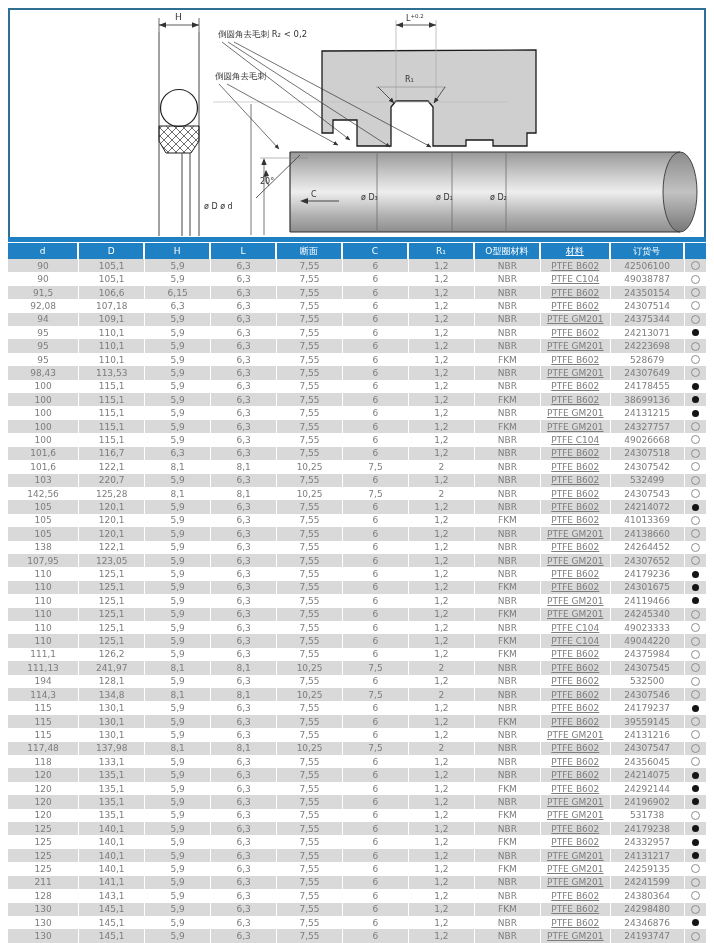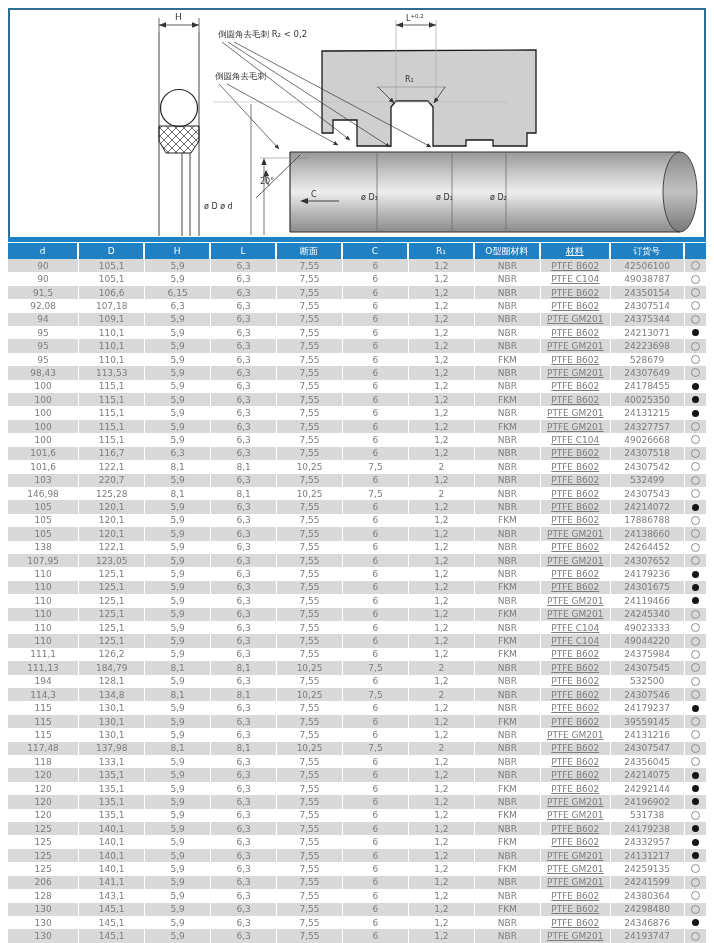--- a/index.html
+++ b/index.html
@@ -330,21 +330,21 @@
         <div class="row odd">
           <div class="cell c0">100</div>
           <div class="cell c1">115,1</div>
           <div class="cell c2">5,9</div>
           <div class="cell c3">6,3</div>
           <div class="cell c4">7,55</div>
           <div class="cell c5">6</div>
           <div class="cell c6">1,2</div>
           <div class="cell c7">FKM</div>
           <div class="cell c8">PTFE B602</div>
-          <div class="cell c9">40025350</div>
+          <div class="cell c9">38699136</div>
           <div class="cell c10">
             <span class="dot filled"></span>
           </div>
         </div>
         <div class="row even">
           <div class="cell c0">100</div>
           <div class="cell c1">115,1</div>
           <div class="cell c2">5,9</div>
           <div class="cell c3">6,3</div>
           <div class="cell c4">7,55</div>
@@ -426,21 +426,21 @@
           <div class="cell c5">6</div>
           <div class="cell c6">1,2</div>
           <div class="cell c7">NBR</div>
           <div class="cell c8">PTFE B602</div>
           <div class="cell c9">532499</div>
           <div class="cell c10">
             <span class="dot open"></span>
           </div>
         </div>
         <div class="row even">
-          <div class="cell c0">146,98</div>
+          <div class="cell c0">142,56</div>
           <div class="cell c1">125,28</div>
           <div class="cell c2">8,1</div>
           <div class="cell c3">8,1</div>
           <div class="cell c4">10,25</div>
           <div class="cell c5">7,5</div>
           <div class="cell c6">2</div>
           <div class="cell c7">NBR</div>
           <div class="cell c8">PTFE B602</div>
           <div class="cell c9">24307543</div>
           <div class="cell c10">
@@ -465,21 +465,21 @@
         <div class="row even">
           <div class="cell c0">105</div>
           <div class="cell c1">120,1</div>
           <div class="cell c2">5,9</div>
           <div class="cell c3">6,3</div>
           <div class="cell c4">7,55</div>
           <div class="cell c5">6</div>
           <div class="cell c6">1,2</div>
           <div class="cell c7">FKM</div>
           <div class="cell c8">PTFE B602</div>
-          <div class="cell c9">17886788</div>
+          <div class="cell c9">41013369</div>
           <div class="cell c10">
             <span class="dot open"></span>
           </div>
         </div>
         <div class="row odd">
           <div class="cell c0">105</div>
           <div class="cell c1">120,1</div>
           <div class="cell c2">5,9</div>
           <div class="cell c3">6,3</div>
           <div class="cell c4">7,55</div>
@@ -622,21 +622,21 @@
           <div class="cell c6">1,2</div>
           <div class="cell c7">FKM</div>
           <div class="cell c8">PTFE B602</div>
           <div class="cell c9">24375984</div>
           <div class="cell c10">
             <span class="dot open"></span>
           </div>
         </div>
         <div class="row odd">
           <div class="cell c0">111,13</div>
-          <div class="cell c1">184,79</div>
+          <div class="cell c1">241,97</div>
           <div class="cell c2">8,1</div>
           <div class="cell c3">8,1</div>
           <div class="cell c4">10,25</div>
           <div class="cell c5">7,5</div>
           <div class="cell c6">2</div>
           <div class="cell c7">NBR</div>
           <div class="cell c8">PTFE B602</div>
           <div class="cell c9">24307545</div>
           <div class="cell c10">
             <span class="dot open"></span>
@@ -861,21 +861,21 @@
           <div class="cell c5">6</div>
           <div class="cell c6">1,2</div>
           <div class="cell c7">FKM</div>
           <div class="cell c8">PTFE GM201</div>
           <div class="cell c9">24259135</div>
           <div class="cell c10">
             <span class="dot open"></span>
           </div>
         </div>
         <div class="row odd">
-          <div class="cell c0">206</div>
+          <div class="cell c0">211</div>
           <div class="cell c1">141,1</div>
           <div class="cell c2">5,9</div>
           <div class="cell c3">6,3</div>
           <div class="cell c4">7,55</div>
           <div class="cell c5">6</div>
           <div class="cell c6">1,2</div>
           <div class="cell c7">NBR</div>
           <div class="cell c8">PTFE GM201</div>
           <div class="cell c9">24241599</div>
           <div class="cell c10">

